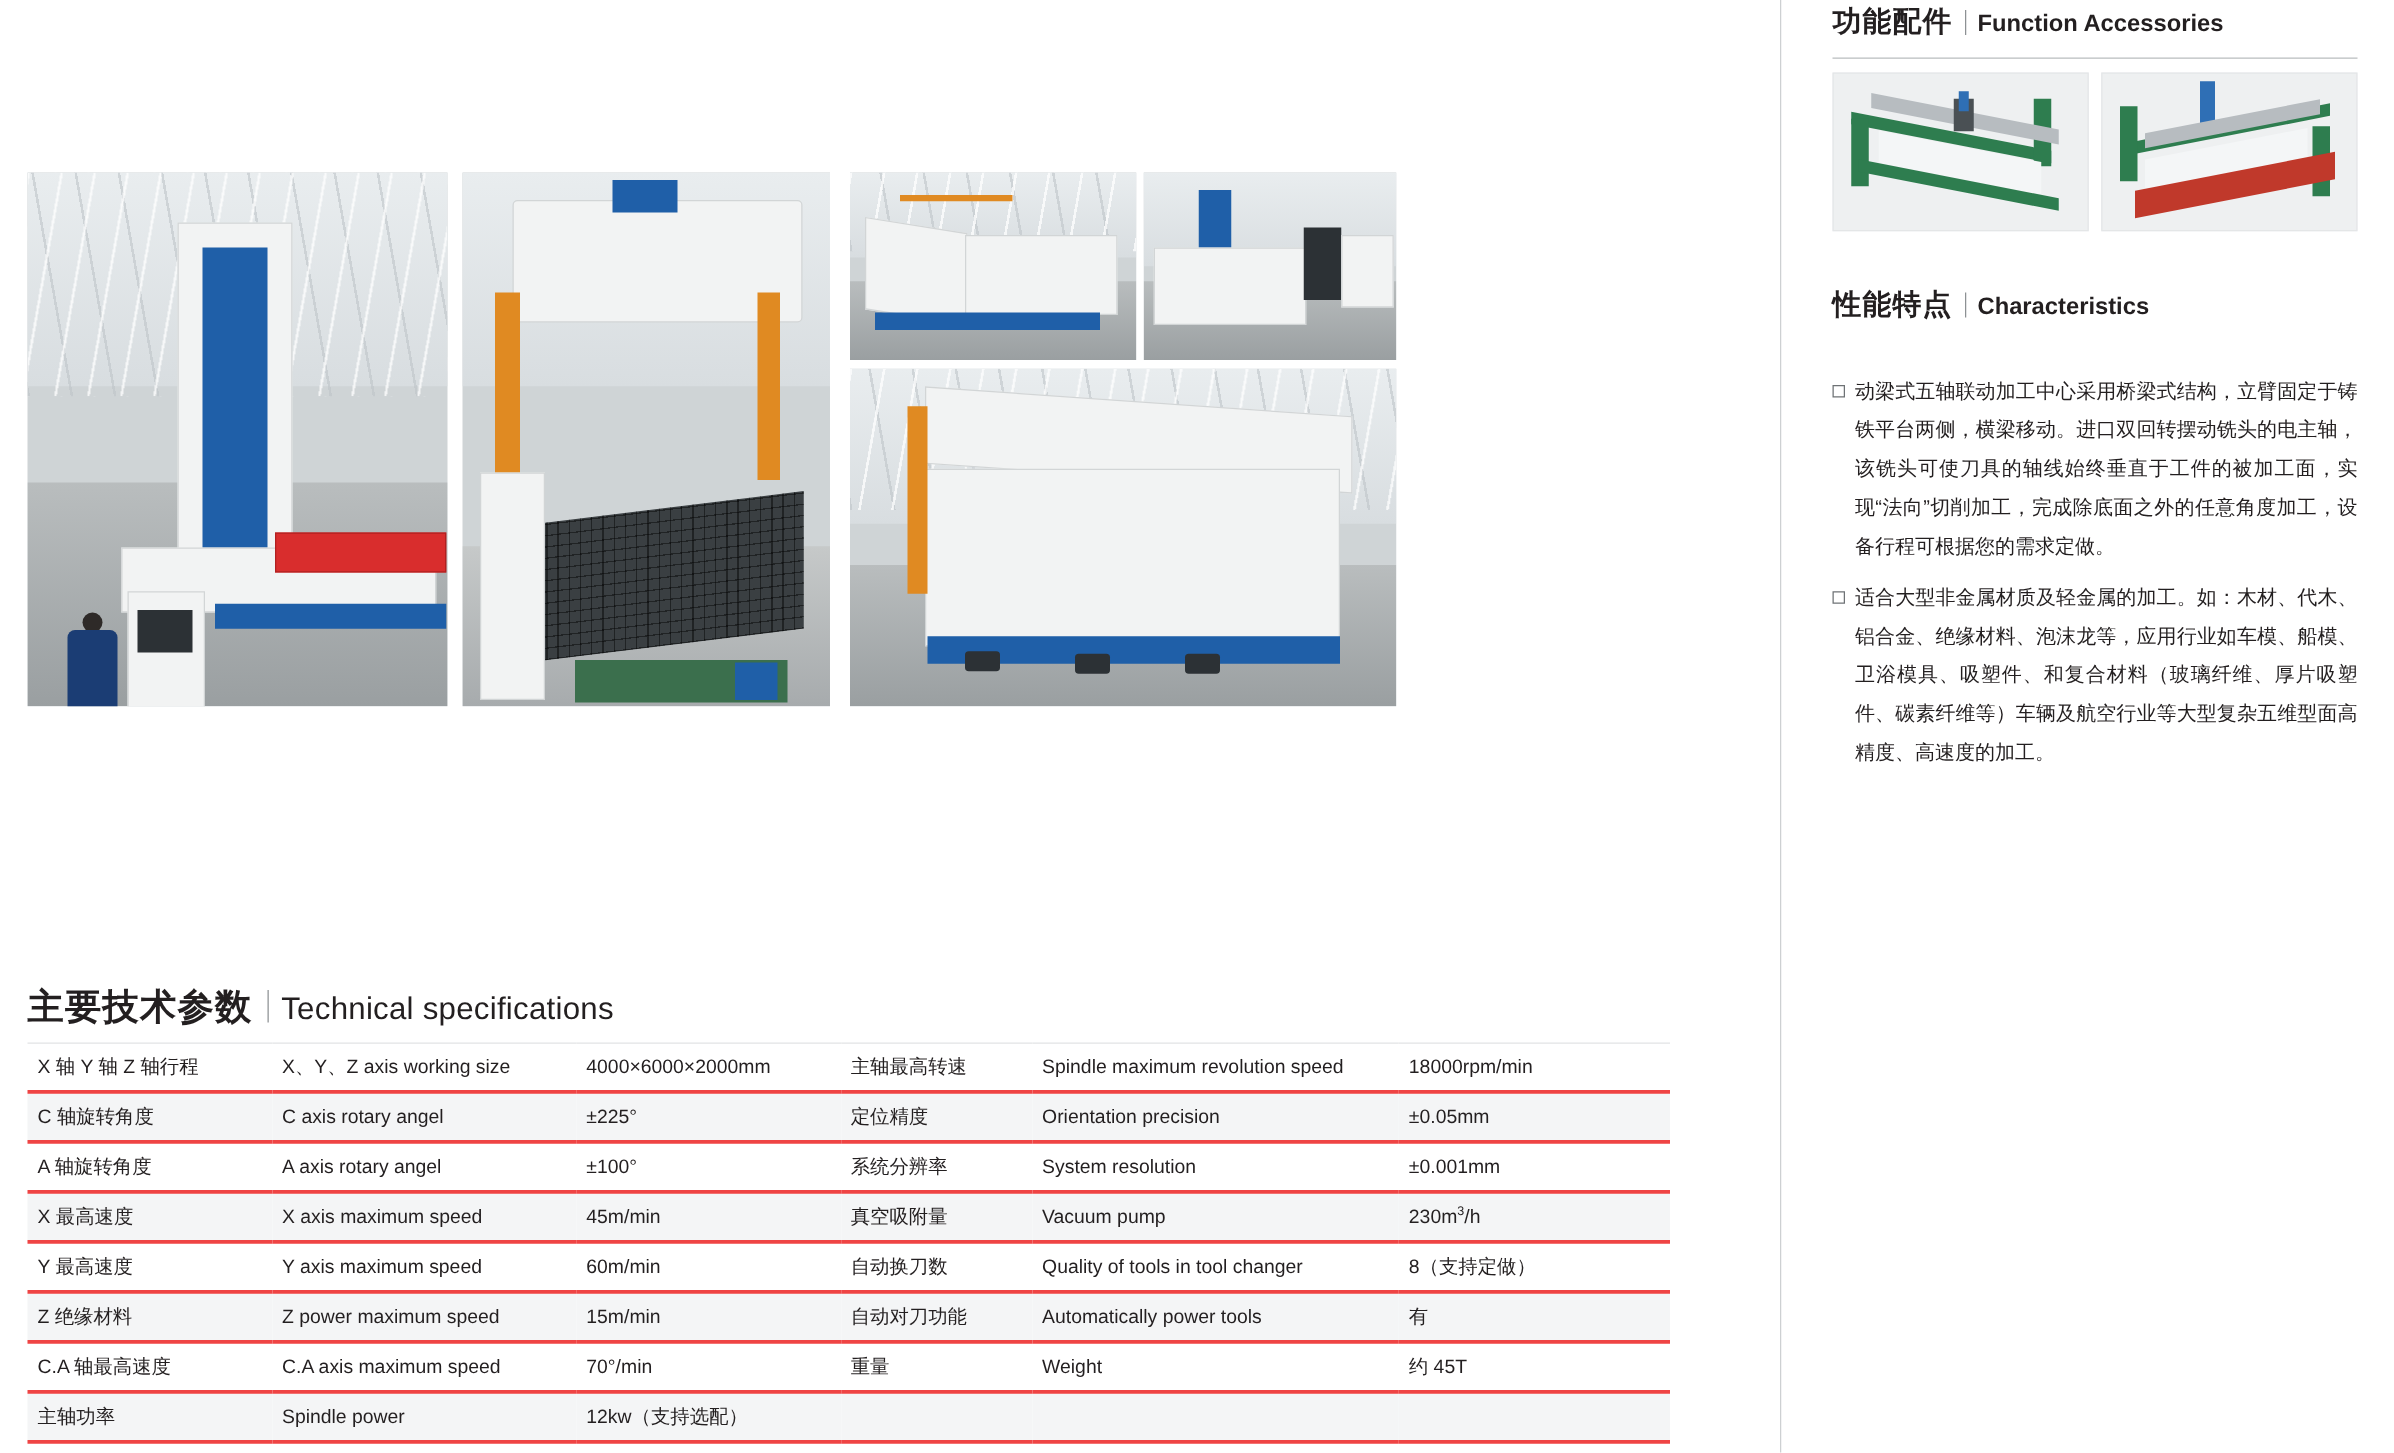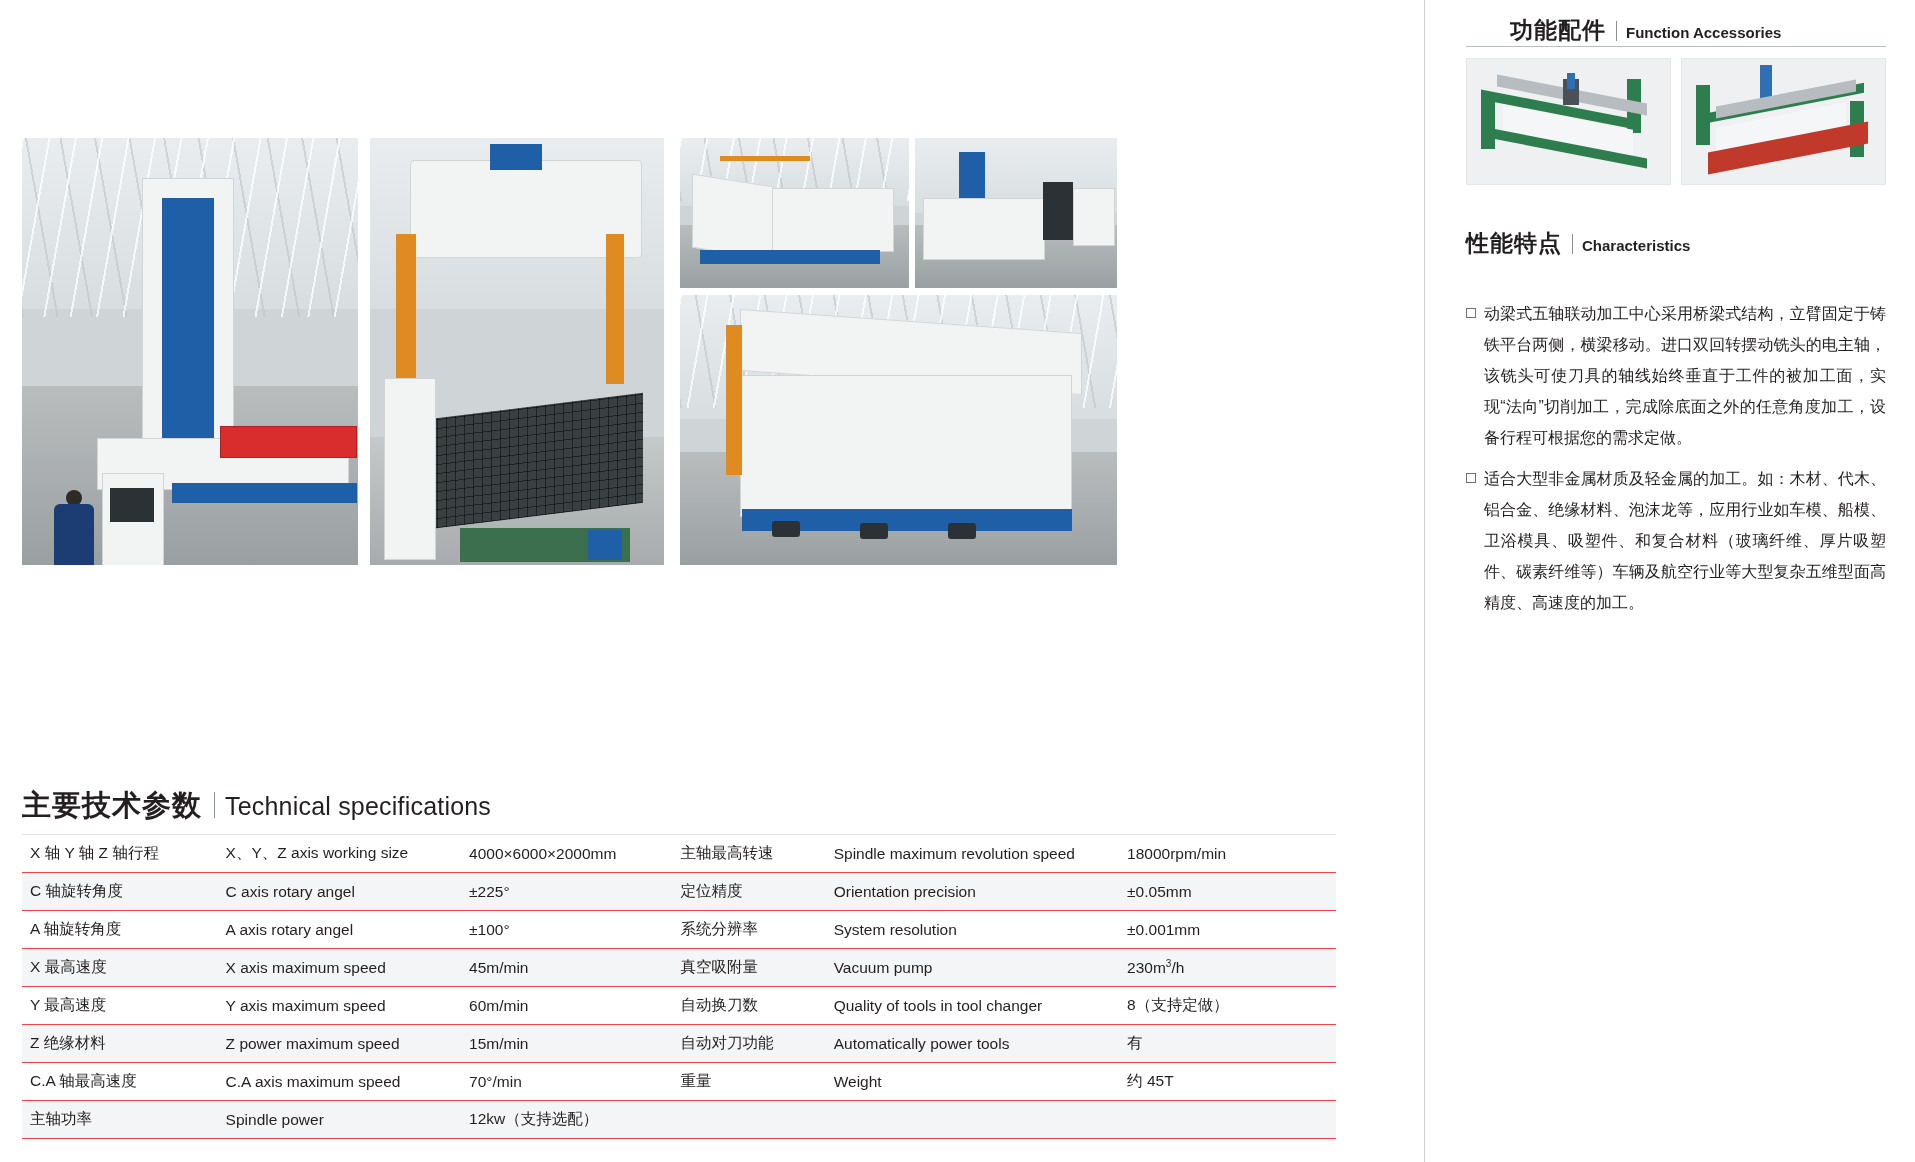--- a/index.html
+++ b/index.html
@@ -138,21 +138,21 @@
   table.spec {
     position: absolute;
     left: 22px;
     top: 834px;
     width: 1314px;
     border-collapse: collapse;
     font-size: 15.5px;
   }
   table.spec td {
     padding: 8px 6px 8px 8px;
-    border-bottom: 1px solid #ef4444;
+    border-bottom: 3px solid #ef4444;
     vertical-align: middle;
     white-space: nowrap;
     color: #231f20;
   }
   table.spec tr.alt td {
     background: #f4f5f6;
   }
   table.spec tr:first-child td { border-top: 1px solid #e2e4e5; }
   td.c1 { width: 170px; }
   td.c2 { width: 215px; }
@@ -192,29 +192,28 @@
   }
   .sec-heading .divider {
     display: inline-block;
     width: 1px;
     height: 20px;
     background: #8d9194;
     margin: 0 9px 0 10px;
     transform: translateY(3px);
   }
   .sec-heading .en {
-    font-size: 15px;
+    font-size: 19px;
     font-weight: bold;
     color: #231f20;
   }
   #accessories-heading {
     position: absolute;
     left: 0;
-    top: 15px;
-    margin-left: 44px;
+    top: 2px;
   }
   .hr-line {
     position: absolute;
     left: 0;
     width: 420px;
     height: 1px;
     background: #b9bdbf;
   }
   #accessories-rule { top: 46px; }
 

